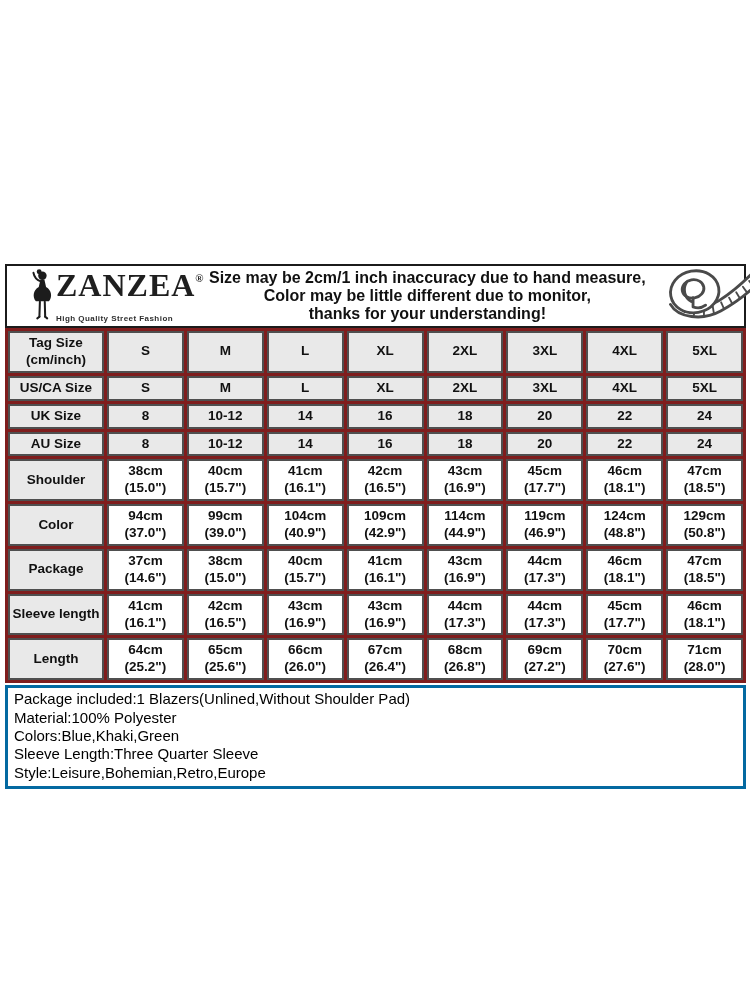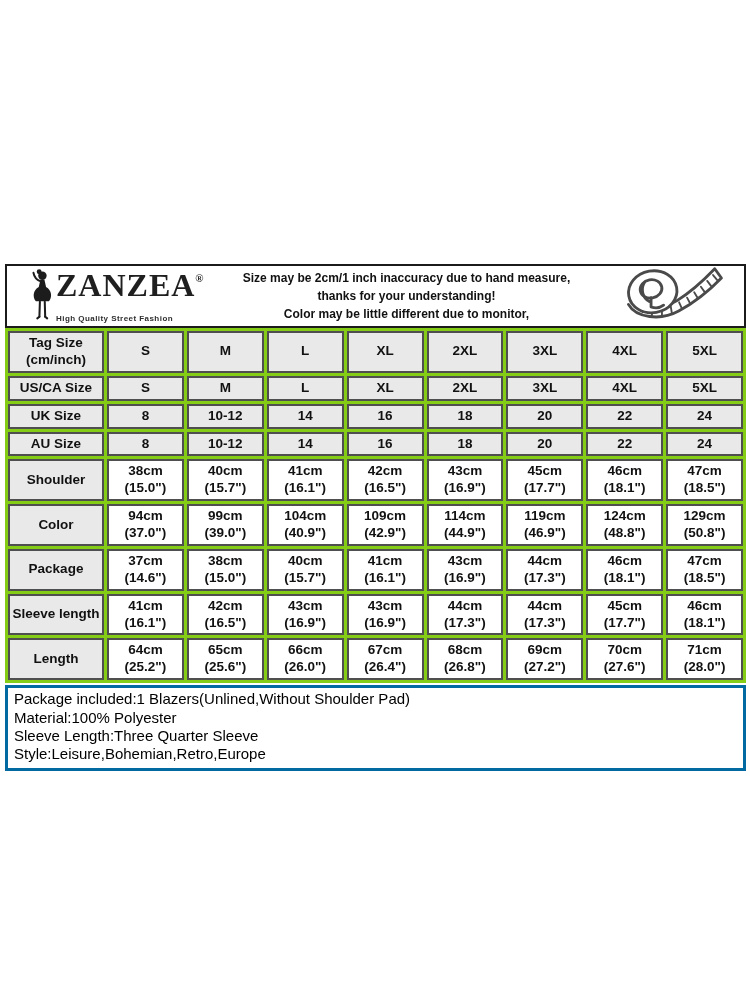--- a/index.html
+++ b/index.html
@@ -11,27 +11,27 @@
   .header-box{box-sizing:border-box;border:2px solid #1b1b1b;height:64px;background:#fff;
               display:flex;align-items:center;padding:0 6px 0 22px;}
   .logo{display:flex;align-items:center;width:178px;flex:0 0 auto;}
   .figure-wrap{width:26px;height:56px;flex:0 0 auto;margin-right:1px;}
   .brand-block{display:flex;flex-direction:column;align-items:flex-start;line-height:1;}
   .brand-name{font-family:"Liberation Serif",serif;font-weight:700;font-size:32px;
               letter-spacing:1px;color:#1f1f1f;white-space:nowrap;}
   .brand-reg{font-size:11px;vertical-align:14px;letter-spacing:0;}
   .brand-tagline{font-size:8px;font-weight:700;color:#2e2e2e;letter-spacing:0.45px;
                  margin-top:14px;white-space:nowrap;}
-  .notice{flex:1 1 auto;text-align:center;font-weight:700;font-size:12px;line-height:18px;
+  .notice{flex:1 1 auto;text-align:center;font-weight:700;font-size:16px;line-height:18px;
           padding:0 2px;white-space:nowrap;}
   .tape-wrap{width:132px;flex:0 0 auto;display:flex;justify-content:center;align-items:center;}
 
   
   table.size-table{width:100%;border-collapse:separate;border-spacing:3px;table-layout:fixed;
-                   margin:0;background:#84cc16;}
+                   margin:0;background:#7f1d1d;}
   table.size-table td{border:2px solid #4f4f4f;text-align:center;vertical-align:middle;
                       font-weight:700;font-size:13.5px;line-height:1.25;padding:2px 0;
                       overflow:hidden;}
   td.label-cell{background:#e9e9e9;font-size:14px;}
   td.data-cell{background:#ffffff;}
   td.data-cell.shaded{background:#e9e9e9;}
   col.label-col{width:96px;}
 
   
   .info-box{box-sizing:border-box;border:3px solid #0369a1;margin-top:2px;
@@ -63,22 +63,22 @@
           </svg>
         </div>
         <div class="brand-block">
           <div class="brand-name"><span>ZANZEA</span><span class="brand-reg">®</span></div>
           <div class="brand-tagline">High Quality Street Fashion</div>
         </div>
       </div>
 
       <div class="notice">
         <div>Size may be 2cm/1 inch inaccuracy due to hand measure,</div>
+        <div>Color may be little different due to monitor,</div>
         <div>thanks for your understanding!</div>
-        <div>Color may be little different due to monitor,</div>
       </div>
 
       <div class="tape-wrap">
         <svg viewBox="0 0 132 74" width="126" height="62">
           <g fill="#ffffff" stroke="#4a4a4a" stroke-width="3.4" stroke-linejoin="round" stroke-linecap="round">
             <path d="M14 47 C23 63 52 67 74 55 C95 43.5 111 30 125 15.5 L117 4.5 C104 18 90 31.5 72 42.5 C53 54 31 53 21 41"></path>
             <g stroke-width="2.2">
               <path d="M31 56.5 L33 48.5"></path>
               <path d="M42 60 L43 51"></path>
               <path d="M54 61 L54 51.5"></path>
@@ -413,18 +413,19 @@
               <div>71cm</div>
               <div>(28.0")</div>
             </td>
           </tr>
         </tbody>
     </table>
 
     <div class="info-box">
       <div class="info-line">Package included:1 Blazers(Unlined,Without Shoulder Pad)</div>
       <div class="info-line">Material:100% Polyester</div>
+      <div class="info-line">Colors:Blue,Khaki,Green</div>
       <div class="info-line">Sleeve Length:Three Quarter Sleeve</div>
       <div class="info-line">Style:Leisure,Bohemian,Retro,Europe</div>
     </div>
 
   </div>
 </div>
 
 </body></html>

